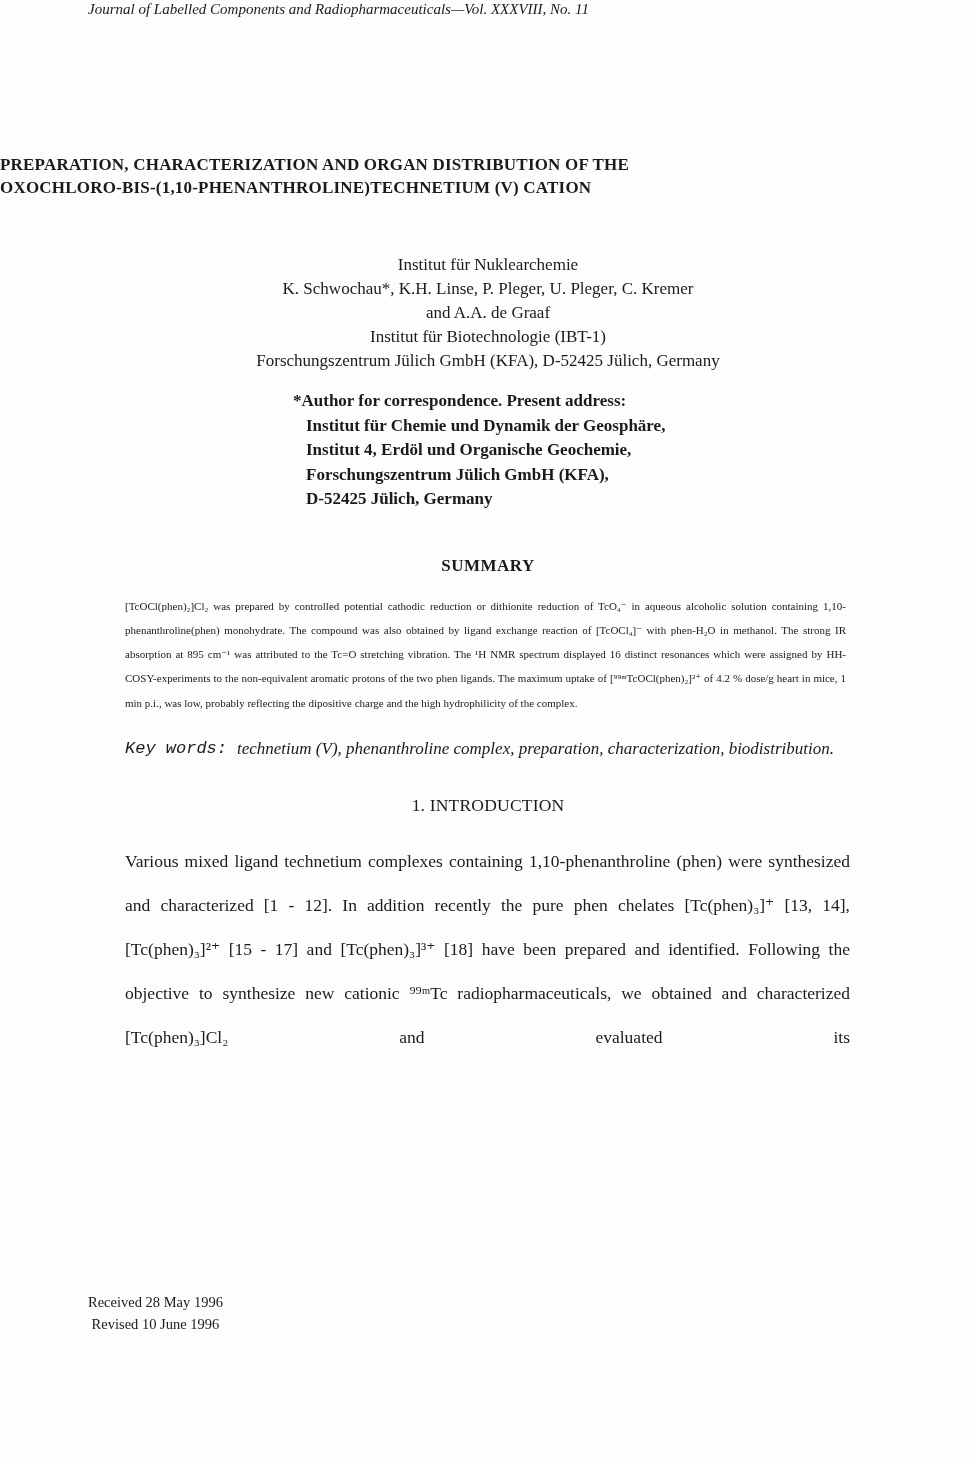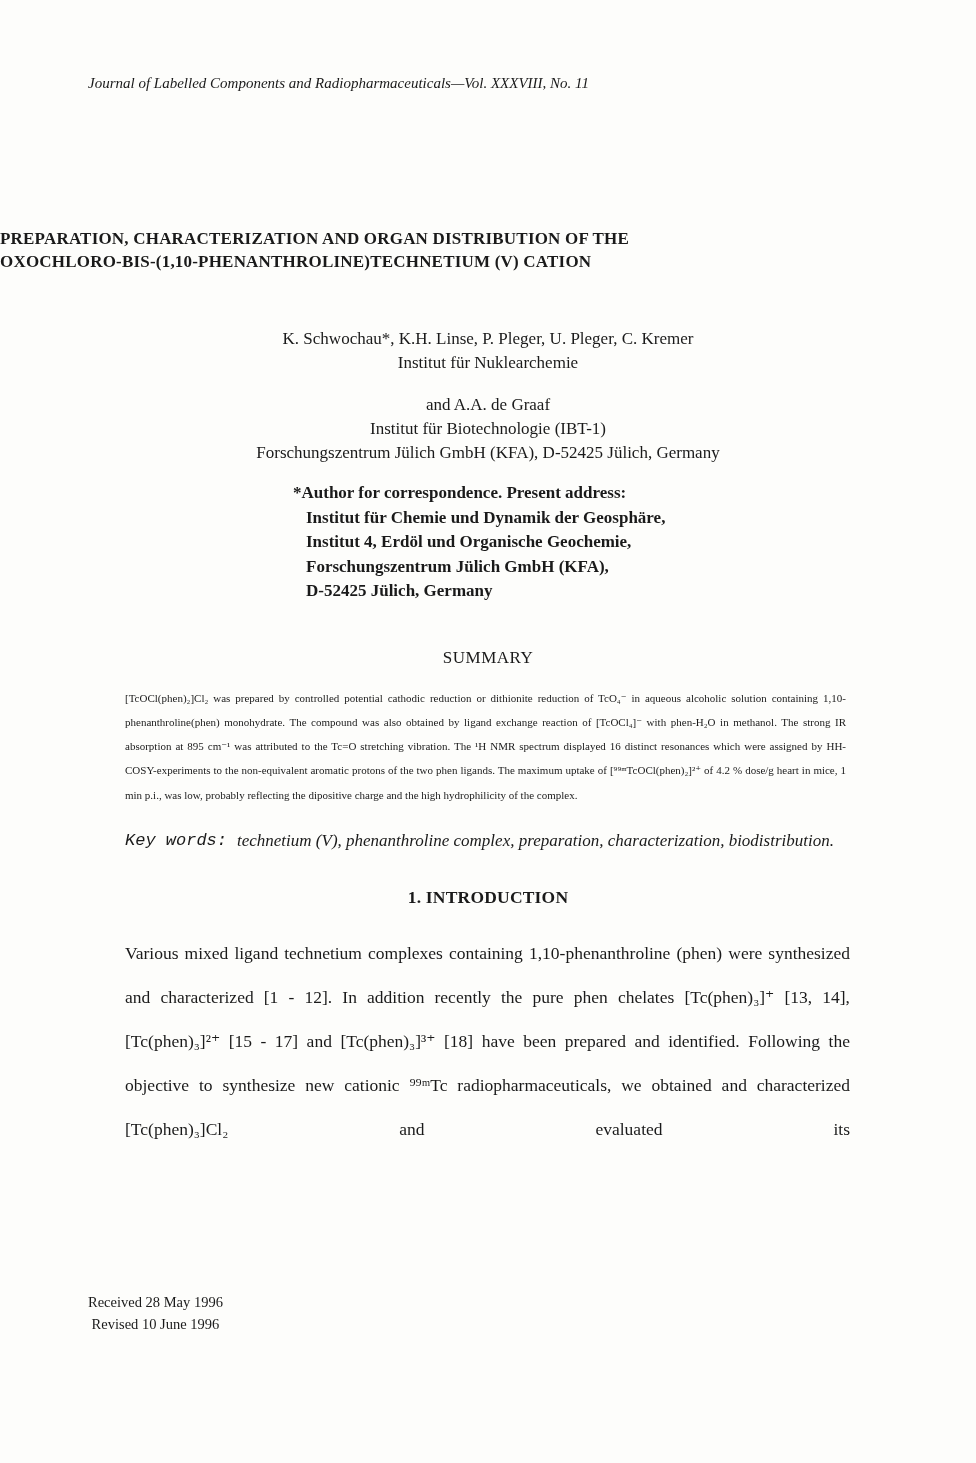--- a/index.html
+++ b/index.html
@@ -11,60 +11,58 @@
     position: relative;
     width: 976px;
     height: 1463px;
     margin: 0 auto;
     background: #fdfdfb;
     color: #1a1a1a;
     font-family: "Liberation Serif", "DejaVu Serif", "DejaVu Sans", serif;
     overflow: hidden;
   }
   .journal-header {
-    padding-top: 74px;
     margin-left: 88px;
     font-style: italic;
     font-size: 15px;
     line-height: 19px;
   }
   .paper-title {
     margin-top: 134px;
     text-align: left;
     font-weight: bold;
     font-size: 17px;
     line-height: 23px;
     letter-spacing: 0.2px;
   }
   .authors-block {
     margin-top: 54px;
     text-align: center;
     font-size: 17px;
     line-height: 24px;
   }
   .author2-block {
-    margin-top: 18px;
     text-align: center;
     font-size: 17px;
     line-height: 24px;
   }
   .correspondence {
     margin-top: 16px;
     margin-left: 293px;
     font-size: 17px;
     line-height: 24.5px;
     font-weight: bold;
   }
   .correspondence .indent {
     padding-left: 13px;
   }
   .summary-heading {
     margin-top: 42px;
     text-align: center;
-    font-weight: normal;
+    font-weight: bold;
     font-size: 17px;
     line-height: 23px;
     letter-spacing: 0.5px;
   }
   .summary-paragraph {
     margin: 17px 130px 8px 125px;
     text-align: justify;
     font-size: 11px;
     line-height: 24.3px;
   }
@@ -79,21 +77,21 @@
     width: 112px;
     flex-shrink: 0;
     font-family: Liberation Mono, monospace;
   }
   .keywords-text {
     flex: 1;
   }
   .intro-heading {
     margin-top: 32px;
     text-align: center;
-    font-weight: bold;
+    font-weight: normal;
     font-size: 17.5px;
     line-height: 24px;
     letter-spacing: 0.2px;
   }
   .intro-paragraph {
     margin: 22px 126px 0 125px;
     text-align: justify;
     text-align-last: justify;
     font-size: 17.5px;
     line-height: 44px;
@@ -118,22 +116,22 @@
 <div class="page">
 
   <div class="journal-header">Journal of Labelled Components and Radiopharmaceuticals—Vol. XXXVIII,  No. 11</div>
 
   <div class="paper-title">
     <div>PREPARATION, CHARACTERIZATION AND ORGAN DISTRIBUTION OF THE</div>
     <div>OXOCHLORO-BIS-(1,10-PHENANTHROLINE)TECHNETIUM (V) CATION</div>
   </div>
 
   <div class="authors-block">
+    <div>Institut für Nuklearchemie</div>
     <div>K. Schwochau*, K.H. Linse, P. Pleger, U. Pleger, C. Kremer</div>
-    <div>Institut für Nuklearchemie</div>
   </div>
 
   <div class="author2-block">
     <div>and A.A. de Graaf</div>
     <div>Institut für Biotechnologie (IBT-1)</div>
     <div>Forschungszentrum Jülich GmbH (KFA), D-52425 Jülich, Germany</div>
   </div>
 
   <div class="correspondence">
     <div>*Author for correspondence. Present address:</div>

